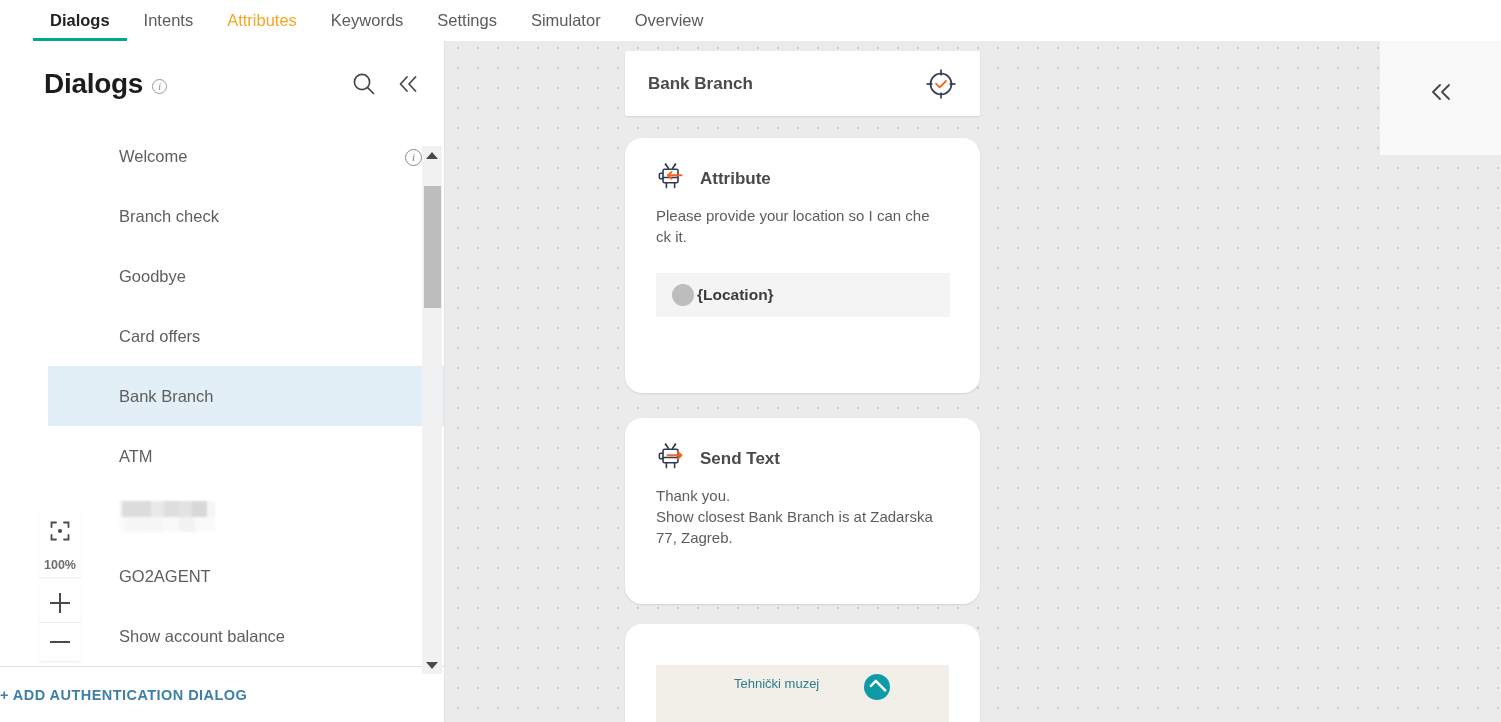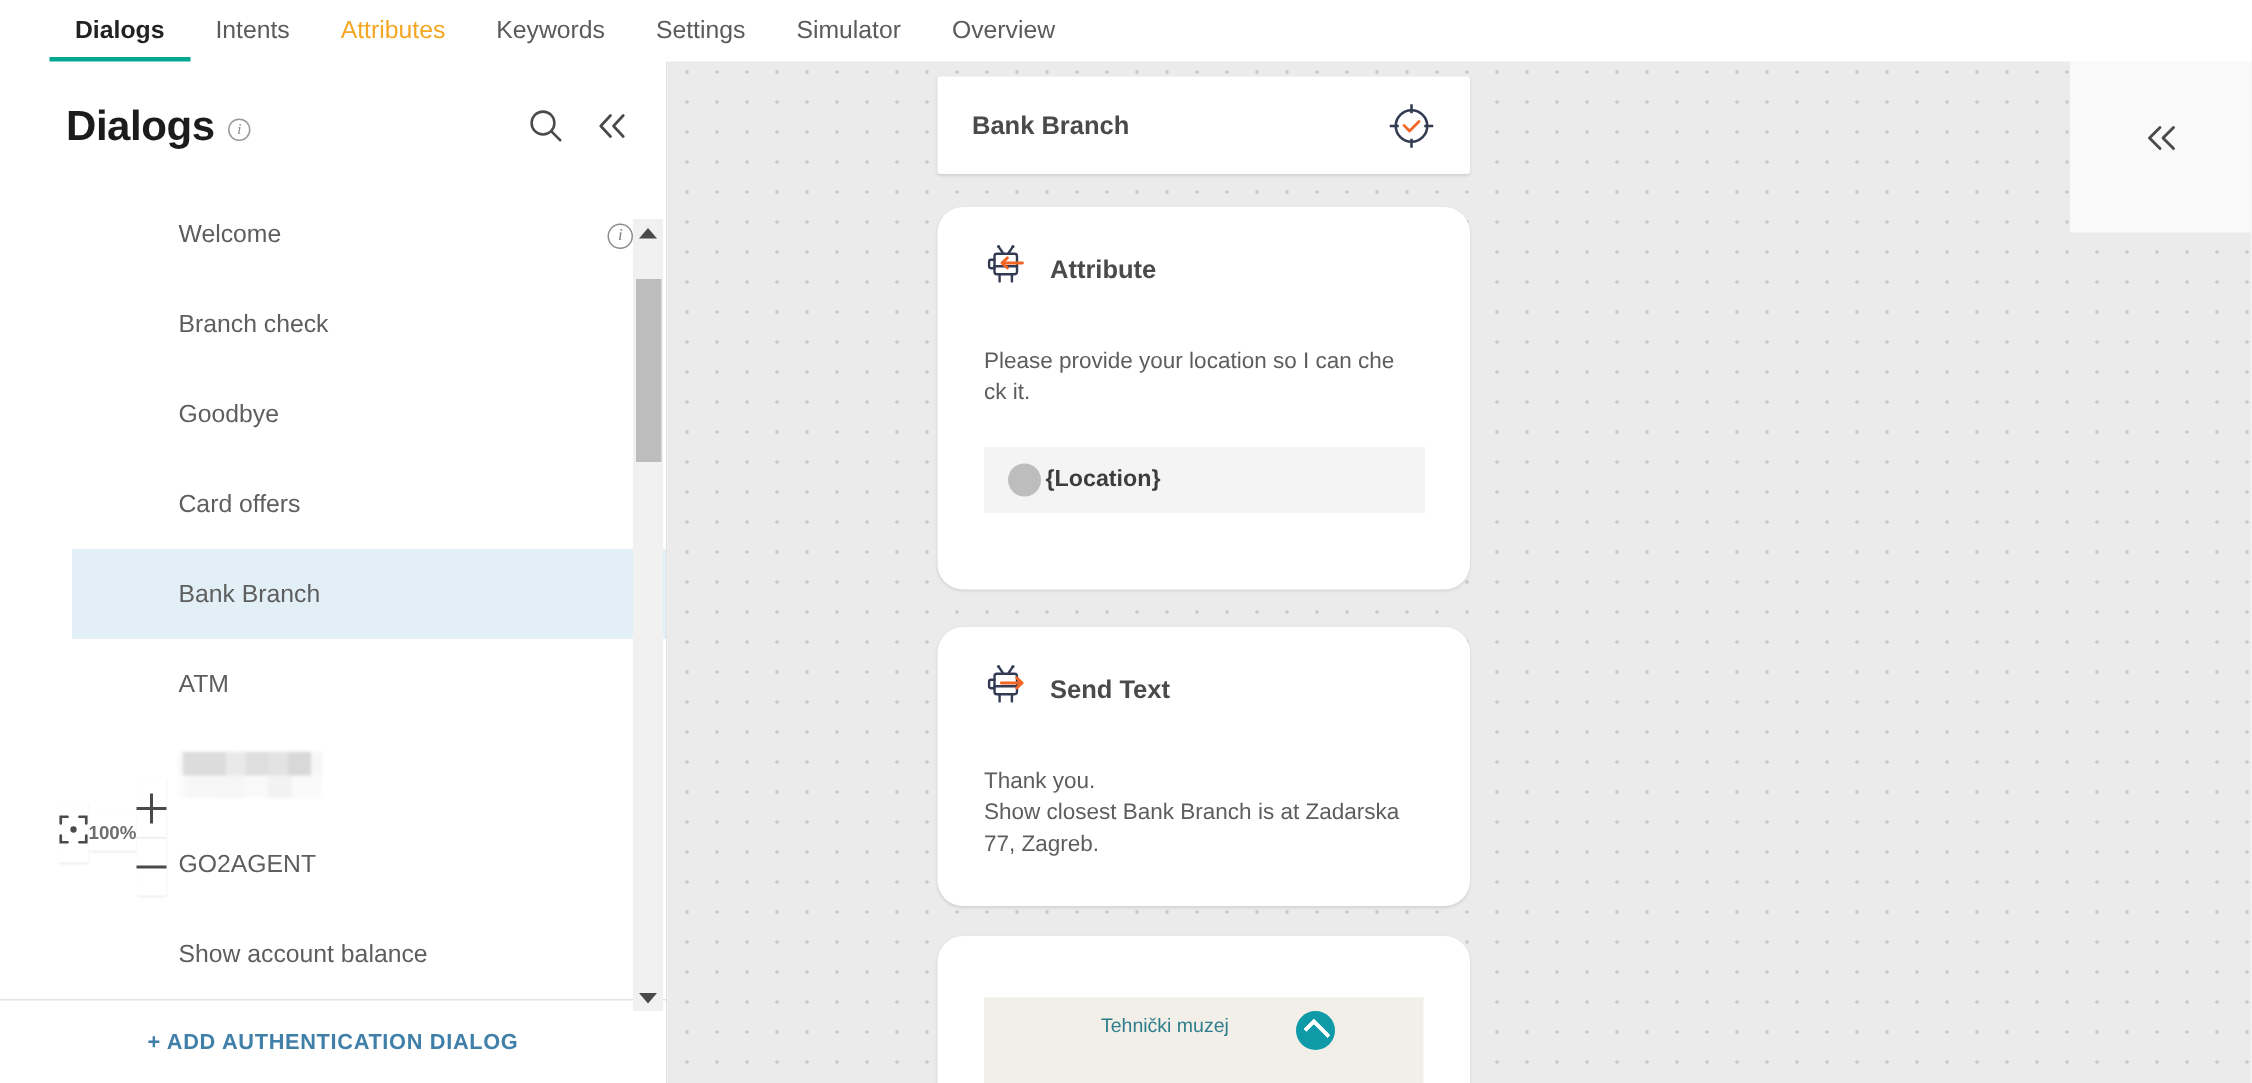--- a/index.html
+++ b/index.html
@@ -134,21 +134,21 @@
     width: 17px; height: 122px;
     background: #bdbdbd;
     cursor: pointer;
   }
 
   .sidebar-footer {
     position: absolute; bottom: 0; left: 0;
     width: 444px; height: 56px;
     border-top: 1px solid #e2e2e2;
     background: #ffffff;
-    display: flex; align-items: center; justify-content: center;
+    display: flex; align-items: center; justify-content: flex-start;
   }
   .add-auth-link {
     font-size: 14.5px; font-weight: 700;
     letter-spacing: 0.45px;
     color: #3f7fa8;
     cursor: pointer;
   }
 
   
   .canvas {
@@ -185,21 +185,21 @@
     border-radius: 17px;
   }
   .card-attribute { top: 105px; height: 255px; }
   .card-sendtext  { top: 385px; height: 186px; }
   .card-sendloc   { top: 591px; height: 131px; padding-bottom: 0; }
 
   .card-head { display: flex; align-items: center; gap: 12px; margin-bottom: 8px; }
   .card-title { font-size: 17px; font-weight: 700; color: #4a4a4a; }
   .card-body {
     font-size: 15px; color: #5d5d5d; line-height: 21px;
-    margin-top: 32px;
+    margin-top: 8px;
     white-space: pre-line;
   }
   .chip {
     margin-top: 26px;
     background: #f4f4f4;
     height: 44px;
     display: flex; align-items: center;
     padding: 0 16px;
     gap: 3px;
     cursor: pointer;
@@ -235,21 +235,21 @@
     border-left: 3px solid #ffffff; border-top: 3px solid #ffffff;
     transform: rotate(45deg);
     border-radius: 1px;
   }
 
   
   .zoom-ctl {
     position: absolute; left: 39px; top: 513px;
     width: 42px;
     z-index: 20;
-    display: flex; flex-direction: row; align-items: center;
+    display: flex; flex-direction: column; align-items: center;
   }
   .zoom-fit {
     width: 42px; height: 40px; background: #ffffff;
     display: flex; align-items: center; justify-content: center;
     cursor: pointer;
     box-shadow: 0 1px 2px rgba(0,0,0,0.08);
   }
   .zoom-pct {
     width: 42px; height: 24px; background: #ffffff;
     display: flex; align-items: center; justify-content: center;

